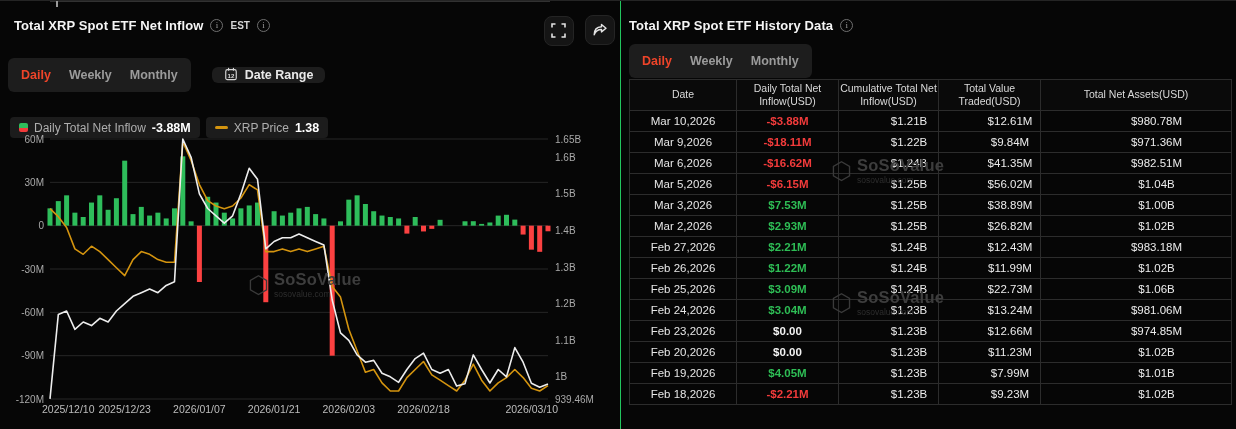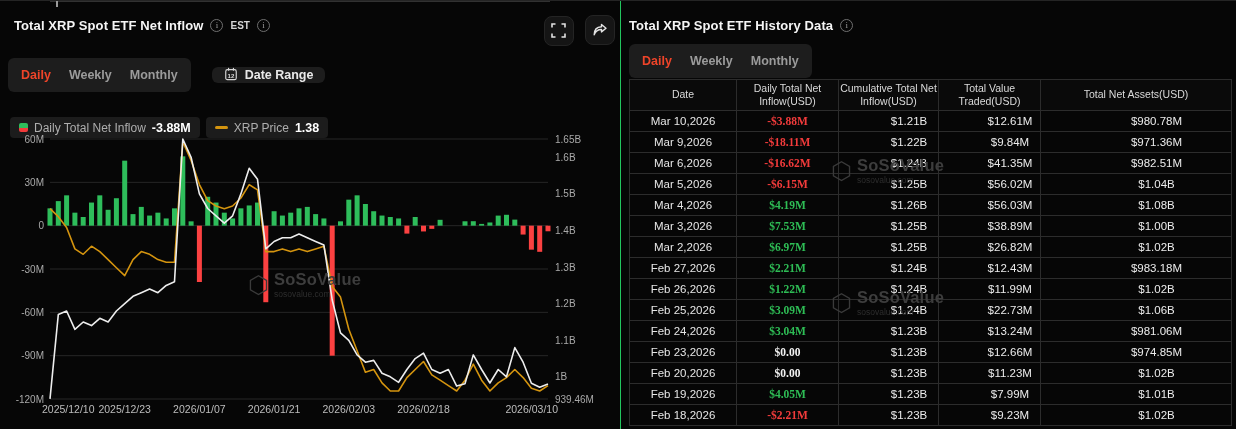--- a/index.html
+++ b/index.html
@@ -61,21 +61,21 @@
   .wm .brand{font-size:16.5px;font-weight:700;color:#3d3d3d;letter-spacing:.2px;}
   .wm .dom{font-size:8.5px;color:#2e2e2e;margin-top:2px;}
 
   
   .history-table{position:absolute;left:8px;top:78px;border-collapse:collapse;table-layout:fixed;width:602px;}
   .history-table th,.history-table td{border:1px solid #2c2c2c;text-align:center;padding:0;overflow:hidden;}
   .history-table th{height:30px;font-size:10.5px;font-weight:400;color:#dadada;line-height:1.25;background:#0a0a0a;}
   .history-table td{height:20px;font-size:11.5px;color:#ececec;}
   .history-table td.date-cell{font-size:11.5px;color:#e6e6e6;}
   .history-table td.num{font-weight:400;padding-left:41px;}
-  .history-table td.inflow{font-weight:700;font-family:Liberation Serif, serif;}
+  .history-table td.inflow{font-weight:700;}
   .history-table td.inflow.neg{color:#f23b3b;}
   .history-table td.inflow.pos{color:#2ebd55;}
   .history-table td.inflow.zero{color:#f2f2f2;}
   .scroll-thumb{position:absolute;right:3px;top:76px;width:5px;height:58px;border-radius:3px;background:#8f8f8f;}
 </style>
 </head>
 <body>
 
 <div class="app">
 
@@ -313,36 +313,29 @@
             <td class="num">$982.51M</td>
           </tr>
           <tr>
             <td class="date-cell">Mar 5,2026</td>
             <td class="inflow neg">-$6.15M</td>
             <td class="num">$1.25B</td>
             <td class="num">$56.02M</td>
             <td class="num">$1.04B</td>
           </tr>
           <tr>
-            <td class="date-cell">Mar 4,2026</td>
-            <td class="inflow pos">$4.19M</td>
-            <td class="num">$1.26B</td>
-            <td class="num">$56.03M</td>
-            <td class="num">$1.08B</td>
-          </tr>
-          <tr>
             <td class="date-cell">Mar 3,2026</td>
             <td class="inflow pos">$7.53M</td>
             <td class="num">$1.25B</td>
             <td class="num">$38.89M</td>
             <td class="num">$1.00B</td>
           </tr>
           <tr>
             <td class="date-cell">Mar 2,2026</td>
-            <td class="inflow pos">$6.97M</td>
+            <td class="inflow pos">$2.93M</td>
             <td class="num">$1.25B</td>
             <td class="num">$26.82M</td>
             <td class="num">$1.02B</td>
           </tr>
           <tr>
             <td class="date-cell">Feb 27,2026</td>
             <td class="inflow pos">$2.21M</td>
             <td class="num">$1.24B</td>
             <td class="num">$12.43M</td>
             <td class="num">$983.18M</td>

